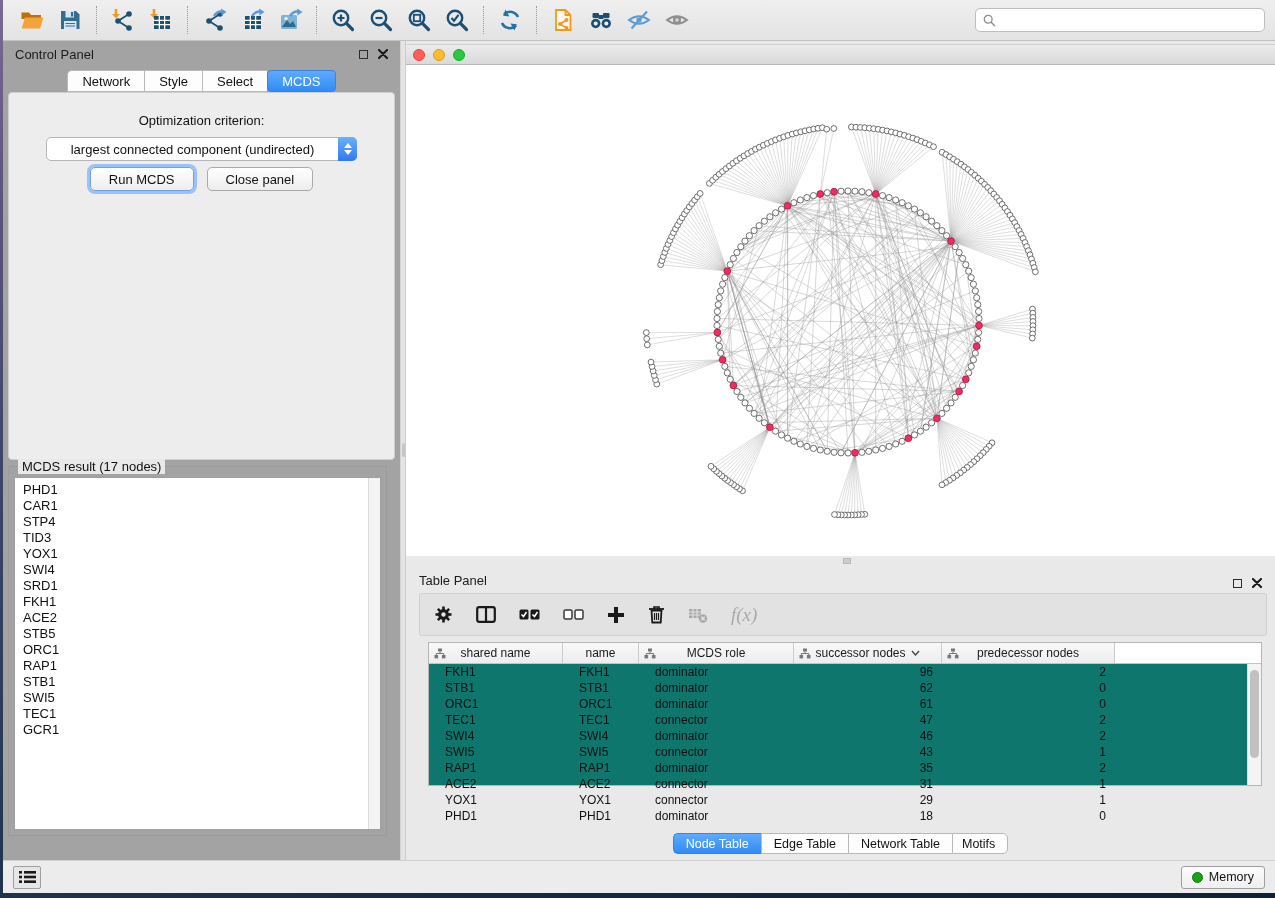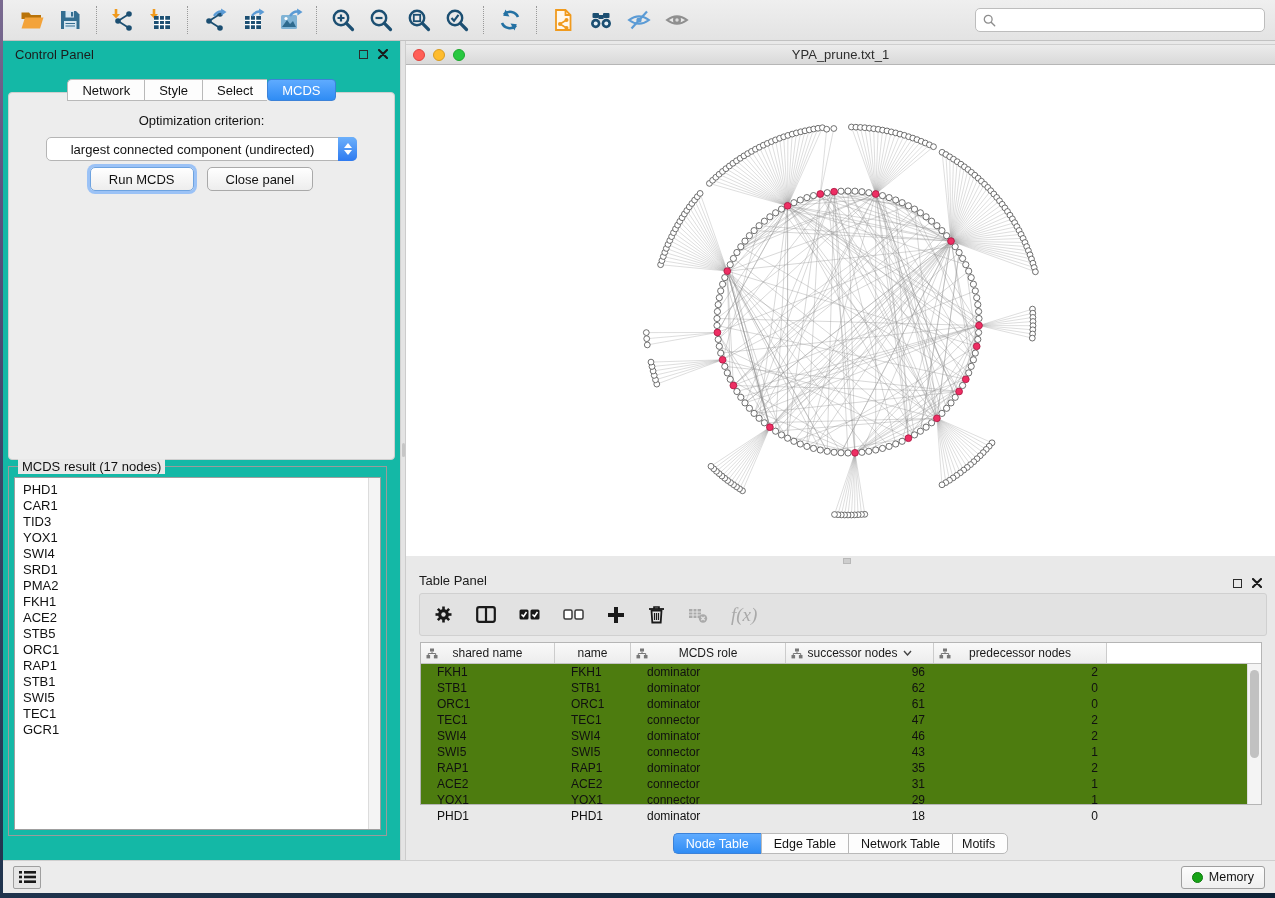--- a/index.html
+++ b/index.html
@@ -15,26 +15,26 @@
     display:flex; align-items:center; padding:0 10px; }
   .tb-btn { width:38px; height:34px; display:flex; align-items:center; justify-content:center; flex:0 0 auto; }
   .tb-btn svg { width:26px; height:26px; }
   .tb-sep { width:1px; height:28px; border-left:1px dotted #9a9a9a; margin:0 7px; flex:0 0 auto; }
   #search-box { margin-left:auto; width:290px; height:24px; background:#fff;
     border:1px solid #bdbdbd; border-radius:5px; display:flex; align-items:center; padding:0 7px; }
   #search-box svg { width:13px; height:13px; flex:0 0 auto; }
   #search-box input { border:none; outline:none; flex:1; height:20px; font-size:12px; background:transparent; margin-left:5px; }
 
   
-  #control-panel { position:absolute; left:0; top:41px; width:397px; bottom:33px; background:#14b8a6; }
+  #control-panel { position:absolute; left:0; top:41px; width:397px; bottom:33px; background:#a3a3a3; }
   #cp-header { height:26px; display:flex; align-items:center; padding:0 12px; }
   #cp-title { font-size:13px; color:#1c1c1c; }
   .win-icons { margin-left:auto; display:flex; align-items:center; gap:10px; }
   .float-icon { width:9px; height:9px; border:1.5px solid #2c2c2c; display:inline-block; }
-  #cp-tabs { display:flex; justify-content:center; position:relative; z-index:2; margin-top:12px; }
+  #cp-tabs { display:flex; justify-content:center; position:relative; z-index:2; margin-top:3px; }
   .cp-tab { height:22px; padding:0 14px; background:#fdfdfd; border:1px solid #b9b9b9; border-right:none;
     font-size:13px; color:#111; display:flex; align-items:center; }
   .cp-tab:first-child { border-radius:5px 0 0 0; }
   .cp-tab:last-child { border-right:1px solid #b9b9b9; border-radius:0 5px 5px 0;}
   .cp-tab.active { background:linear-gradient(#5fabff,#2f8cf4); color:#fff; border-color:#3c82d8; border-radius:4px; }
   #cp-content { position:absolute; left:5px; right:5px; top:51px; height:368px;
     background:#ededed; border:1px solid #cfcfcf; border-radius:4px; }
   #criterion-label { text-align:center; margin-top:20px; font-size:13px; color:#111; }
   #criterion-select { position:absolute; left:37px; right:37px; top:44px; height:24px; background:#fff;
     border:1px solid #b5b5b5; border-radius:5px; display:flex; align-items:center; font-size:13px; color:#111; }
@@ -76,21 +76,21 @@
   
   #table-panel { position:absolute; left:403px; right:0; top:565px; bottom:33px; background:#e9e9e9; }
   #tp-header { height:23px; display:flex; align-items:flex-end; padding:0 13px; }
   #tp-title { font-size:13px; color:#1c1c1c; }
   #tp-toolbar { position:absolute; left:13px; right:8px; top:28px; height:43px; background:#e2e2e2;
     border:1px solid #d0d0d0; border-radius:3px; display:flex; align-items:center; padding:0 14px; gap:23px; }
   .tp-icon { display:flex; align-items:center; justify-content:center; }
   .tp-icon svg { display:block; }
   .fx-label { font-family:"Liberation Serif", serif; font-style:italic; font-size:19px; color:#a9a9a9; }
 
-  #node-table { position:absolute; left:14px; right:13px; top:77px; height:163px; background:#4d7c0f; border:1px solid #b5b5b5; }
+  #node-table { position:absolute; left:22px; right:13px; top:77px; height:144px; background:#0f766e; border:1px solid #b5b5b5; }
   #nt-header { display:flex; height:21px; background:linear-gradient(#f9f9f9,#ededed); border-bottom:1px solid #c3c3c3; }
   .nt-th { position:relative; display:flex; align-items:center; justify-content:center; gap:5px;
     border-right:1px solid #cccccc; font-size:12px; color:#1a1a1a; }
   .nt-th .tree { position:absolute; left:5px; }
   .nt-filler { flex:1; background:#fff; }
   .nt-row { display:flex; height:16px; }
   .nt-cell { font-size:12px; color:#101010; line-height:16px; white-space:nowrap; overflow:hidden; }
   .nt-cell.text { padding-left:16px; text-align:left; }
   .nt-cell.num { text-align:right; padding-right:9px; }
   #nt-scroll { position:absolute; top:21px; right:0; bottom:0; width:14px; background:#f4f4f4; border-left:1px solid #dedede; }
@@ -291,25 +291,25 @@
         <div class="aqua-btn focused">Run MCDS</div>
         <div class="aqua-btn">Close panel</div>
       </div>
     </div>
     <div id="mcds-group">
       <span id="mcds-legend">MCDS result (17 nodes)</span>
       <div id="mcds-list">
         <div id="mcds-items">
             <div class="mcds-item">PHD1</div>
             <div class="mcds-item">CAR1</div>
+            <div class="mcds-item">STP4</div>
             <div class="mcds-item">TID3</div>
             <div class="mcds-item">YOX1</div>
             <div class="mcds-item">SWI4</div>
             <div class="mcds-item">SRD1</div>
-            <div class="mcds-item">PMA2</div>
             <div class="mcds-item">FKH1</div>
             <div class="mcds-item">ACE2</div>
             <div class="mcds-item">STB5</div>
             <div class="mcds-item">ORC1</div>
             <div class="mcds-item">RAP1</div>
             <div class="mcds-item">STB1</div>
             <div class="mcds-item">SWI5</div>
             <div class="mcds-item">TEC1</div>
             <div class="mcds-item">GCR1</div>
           </div>
@@ -323,21 +323,20 @@
     </div>
   <div id="h-splitter">
       <div class="grip"></div>
     </div>
 
   <div id="net-window">
     <div id="net-titlebar">
       <span class="tl red"></span>
       <span class="tl yellow"></span>
       <span class="tl green"></span>
-      <span id="net-title">YPA_prune.txt_1</span>
     </div>
     <div id="net-canvas">
       <svg id="net-svg" width="869" height="491" viewBox="0 0 869 491">
           <path d="M321.3 206.1L435.0 387.8M321.3 206.1L421.2 386.3M321.3 206.1L363.9 362.2M321.3 206.1L375.5 369.9M321.3 206.1L334.8 181.7M321.3 206.1L414.3 385.0M321.3 206.1L502.4 140.8M321.3 206.1L421.2 386.3M321.3 206.1L363.9 362.2M321.3 206.1L483.1 381.4M321.3 206.1L462.8 386.3M321.3 206.1L330.9 187.5M321.3 206.1L508.5 369.9M321.3 206.1L327.4 320.5M321.3 206.1L324.2 314.3M321.3 206.1L549.2 181.7M381.6 140.8L559.8 199.7M381.6 140.8L571.8 274.4M381.6 140.8L525.6 357.8M381.6 140.8L535.9 348.4M381.6 140.8L381.6 373.2M381.6 140.8L535.9 165.6M381.6 140.8L369.6 366.2M381.6 140.8L381.6 373.2M381.6 140.8L508.5 369.9M381.6 140.8L330.9 187.5M381.6 140.8L318.8 212.6M381.6 140.8L311.4 246.5M381.6 140.8L562.7 307.9M381.6 140.8L353.1 353.3M381.6 140.8L573.0 253.5M381.6 140.8L483.1 132.6M381.6 140.8L311.4 267.5M381.6 140.8L421.2 127.7M381.6 140.8L567.4 294.8M381.6 140.8L545.0 176.1M381.6 140.8L311.4 267.5M414.3 129.0L553.1 326.5M414.3 129.0L400.9 381.4M414.3 129.0L381.6 373.2M414.3 129.0L330.9 187.5M414.3 129.0L540.6 170.7M414.3 129.0L334.8 181.7M414.3 129.0L321.3 206.1M414.3 129.0L530.9 353.3M414.3 129.0L455.9 126.7M414.3 129.0L502.4 140.8M428.1 126.7L330.9 187.5M428.1 126.7L449.0 387.8M428.1 126.7L421.2 386.3M428.1 126.7L572.6 267.5M428.1 126.7L442.0 388.0M428.1 126.7L312.2 274.4M428.1 126.7L508.5 144.1M428.1 126.7L339.0 337.9M428.1 126.7L476.5 130.6M428.1 126.7L489.7 379.0M428.1 126.7L348.1 348.4M428.1 126.7L476.5 130.6M469.7 129.0L502.4 373.2M469.7 129.0L469.7 385.0M469.7 129.0L549.2 332.3M469.7 129.0L476.5 130.6M469.7 129.0L312.2 274.4M469.7 129.0L508.5 369.9M469.7 129.0L311.0 253.5M469.7 129.0L567.4 294.8M469.7 129.0L400.9 381.4M469.7 129.0L549.2 332.3M469.7 129.0L330.9 187.5M469.7 129.0L549.2 181.7M469.7 129.0L525.6 156.2M469.7 129.0L348.1 348.4M469.7 129.0L353.1 353.3M469.7 129.0L530.9 160.7M469.7 129.0L540.6 343.3M469.7 129.0L535.9 348.4M469.7 129.0L387.9 137.7M469.7 129.0L334.8 181.7M545.0 176.1L348.1 348.4M545.0 176.1L514.4 366.2M545.0 176.1L375.5 144.1M545.0 176.1L375.5 369.9M545.0 176.1L496.1 376.3M545.0 176.1L565.2 301.4M545.0 176.1L435.0 387.8M545.0 176.1L449.0 126.2M545.0 176.1L348.1 165.6M545.0 176.1L567.4 294.8M545.0 176.1L514.4 366.2M545.0 176.1L530.9 160.7M545.0 176.1L502.4 140.8M545.0 176.1L311.4 267.5M545.0 176.1L407.5 383.4M545.0 176.1L435.0 387.8M545.0 176.1L520.1 151.8M545.0 176.1L394.3 379.0M545.0 176.1L353.1 353.3M545.0 176.1L353.1 160.7M545.0 176.1L407.5 130.6M545.0 176.1L369.6 366.2M545.0 176.1L363.9 362.2M545.0 176.1L387.9 376.3M545.0 176.1L455.9 387.3M545.0 176.1L514.4 147.8M545.0 176.1L339.0 337.9M545.0 176.1L339.0 337.9M545.0 176.1L435.0 126.2M545.0 176.1L316.6 294.8M545.0 176.1L535.9 165.6M545.0 176.1L540.6 170.7M573.0 260.5L339.0 337.9M573.0 260.5L414.3 129.0M573.0 260.5L553.1 326.5M573.0 260.5L381.6 140.8M573.0 260.5L535.9 348.4M573.0 260.5L311.0 253.5M573.0 260.5L334.8 332.3M573.0 260.5L496.1 137.7M573.0 260.5L570.7 281.3M573.0 260.5L330.9 326.5M573.0 260.5L449.0 387.8M573.0 260.5L348.1 348.4M573.0 260.5L570.7 232.7M573.0 260.5L314.7 288.1M573.0 260.5L562.7 307.9M570.7 281.3L508.5 144.1M570.7 281.3L400.9 381.4M570.7 281.3L535.9 348.4M570.7 281.3L559.8 199.7M570.7 281.3L321.3 206.1M570.7 281.3L387.9 137.7M559.8 314.3L311.0 260.5M559.8 314.3L442.0 126.0M559.8 314.3L496.1 376.3M559.8 314.3L334.8 181.7M559.8 314.3L387.9 376.3M553.1 326.5L318.8 301.4M553.1 326.5L348.1 348.4M553.1 326.5L442.0 126.0M553.1 326.5L449.0 387.8M530.9 353.3L455.9 387.3M530.9 353.3L553.1 187.5M530.9 353.3L318.8 212.6M530.9 353.3L489.7 135.0M530.9 353.3L508.5 144.1M530.9 353.3L435.0 126.2M530.9 353.3L358.4 357.8M530.9 353.3L316.6 294.8M530.9 353.3L327.4 193.5M530.9 353.3L375.5 144.1M530.9 353.3L421.2 127.7M530.9 353.3L476.5 130.6M530.9 353.3L553.1 187.5M530.9 353.3L369.6 366.2M502.4 373.2L525.6 357.8M502.4 373.2L508.5 369.9M502.4 373.2L421.2 386.3M502.4 373.2L476.5 130.6M502.4 373.2L489.7 135.0M502.4 373.2L476.5 383.4M502.4 373.2L572.6 267.5M502.4 373.2L508.5 369.9M502.4 373.2L313.3 281.3M502.4 373.2L514.4 366.2M449.0 387.8L556.6 320.5M449.0 387.8L375.5 369.9M449.0 387.8L540.6 343.3M449.0 387.8L421.2 127.7M449.0 387.8L567.4 294.8M449.0 387.8L489.7 379.0M449.0 387.8L572.6 246.5M449.0 387.8L324.2 314.3M449.0 387.8L562.7 307.9M449.0 387.8L394.3 379.0M449.0 387.8L343.4 343.3M449.0 387.8L442.0 126.0M363.9 362.2L535.9 165.6M363.9 362.2L553.1 187.5M363.9 362.2L321.3 206.1M363.9 362.2L540.6 170.7M363.9 362.2L321.3 206.1M363.9 362.2L562.7 206.1M363.9 362.2L348.1 348.4M363.9 362.2L324.2 199.7M363.9 362.2L311.4 267.5M363.9 362.2L318.8 212.6M327.4 320.5L514.4 147.8M327.4 320.5L508.5 144.1M327.4 320.5L311.4 267.5M327.4 320.5L569.3 225.9M327.4 320.5L525.6 156.2M327.4 320.5L553.1 326.5M316.6 294.8L514.4 147.8M316.6 294.8L353.1 160.7M316.6 294.8L343.4 343.3M316.6 294.8L313.3 281.3M311.4 267.5L381.6 373.2M311.4 267.5L311.0 253.5M311.4 267.5L316.6 294.8" stroke="#8f8f8f" stroke-width="0.7" opacity="0.5" fill="none"></path>
           <path d="M321.3 206.1L254.6 199.7M321.3 206.1L255.9 195.6M321.3 206.1L257.3 191.5M321.3 206.1L258.8 187.4M321.3 206.1L260.3 183.4M321.3 206.1L262.0 179.4M321.3 206.1L263.8 175.5M321.3 206.1L265.6 171.6M321.3 206.1L267.5 167.7M321.3 206.1L269.5 163.9M321.3 206.1L271.6 160.1M321.3 206.1L273.8 156.4M321.3 206.1L276.1 152.7M321.3 206.1L278.4 149.0M321.3 206.1L280.8 145.5M321.3 206.1L283.3 141.9M321.3 206.1L285.9 138.5M321.3 206.1L288.6 135.1M321.3 206.1L291.3 131.7M321.3 206.1L294.1 128.4M381.6 140.8L303.4 118.4M381.6 140.8L306.6 115.3M381.6 140.8L309.8 112.3M381.6 140.8L313.1 109.3M381.6 140.8L316.5 106.5M381.6 140.8L319.9 103.7M381.6 140.8L323.4 101.0M381.6 140.8L326.9 98.3M381.6 140.8L330.5 95.8M381.6 140.8L334.2 93.3M381.6 140.8L337.9 90.9M381.6 140.8L341.7 88.6M381.6 140.8L345.5 86.4M381.6 140.8L349.4 84.2M381.6 140.8L353.3 82.2M381.6 140.8L357.3 80.2M381.6 140.8L361.3 78.4M381.6 140.8L365.4 76.6M381.6 140.8L369.5 74.9M381.6 140.8L373.6 73.3M381.6 140.8L377.7 71.8M381.6 140.8L381.9 70.4M381.6 140.8L386.2 69.1M381.6 140.8L390.4 67.9M381.6 140.8L394.7 66.8M381.6 140.8L399.0 65.8M381.6 140.8L403.3 64.9M381.6 140.8L407.7 64.0M381.6 140.8L412.0 63.3M381.6 140.8L416.4 62.7M414.3 129.0L420.7 64.2M414.3 129.0L427.8 63.5M469.7 129.0L445.4 62.0M469.7 129.0L449.9 62.2M469.7 129.0L454.4 62.4M469.7 129.0L458.8 62.7M469.7 129.0L463.3 63.2M469.7 129.0L467.7 63.7M469.7 129.0L472.2 64.3M469.7 129.0L476.6 65.1M469.7 129.0L481.0 65.9M469.7 129.0L485.3 66.9M469.7 129.0L489.7 67.9M469.7 129.0L494.0 69.1M469.7 129.0L498.3 70.3M469.7 129.0L502.6 71.7M469.7 129.0L506.8 73.1M469.7 129.0L511.0 74.6M469.7 129.0L515.2 76.3M469.7 129.0L519.3 78.0M469.7 129.0L523.4 79.8M469.7 129.0L527.5 81.7M545.0 176.1L536.1 87.3M545.0 176.1L539.9 89.5M545.0 176.1L543.7 91.8M545.0 176.1L547.5 94.2M545.0 176.1L551.2 96.7M545.0 176.1L554.9 99.2M545.0 176.1L558.4 101.8M545.0 176.1L562.0 104.5M545.0 176.1L565.4 107.3M545.0 176.1L568.8 110.2M545.0 176.1L572.2 113.2M545.0 176.1L575.4 116.2M545.0 176.1L578.6 119.3M545.0 176.1L581.8 122.4M545.0 176.1L584.8 125.7M545.0 176.1L587.8 129.0M545.0 176.1L590.7 132.4M545.0 176.1L593.5 135.8M545.0 176.1L596.2 139.3M545.0 176.1L598.9 142.9M545.0 176.1L601.5 146.5M545.0 176.1L604.0 150.2M545.0 176.1L606.4 153.9M545.0 176.1L608.7 157.7M545.0 176.1L610.9 161.6M545.0 176.1L613.1 165.5M545.0 176.1L615.1 169.4M545.0 176.1L617.1 173.4M545.0 176.1L619.0 177.5M545.0 176.1L620.7 181.6M545.0 176.1L622.4 185.7M545.0 176.1L624.0 189.8M545.0 176.1L625.5 194.0M545.0 176.1L626.9 198.2M545.0 176.1L628.2 202.5M545.0 176.1L629.4 206.8M573.0 260.5L626.5 244.1M573.0 260.5L626.8 248.2M573.0 260.5L626.9 252.4M573.0 260.5L627.0 256.5M573.0 260.5L627.0 260.7M573.0 260.5L626.8 264.8M573.0 260.5L626.6 269.0M573.0 260.5L626.3 273.1M530.9 353.3L586.0 377.8M530.9 353.3L583.2 381.2M530.9 353.3L580.2 384.4M530.9 353.3L577.2 387.6M530.9 353.3L574.2 390.7M530.9 353.3L571.0 393.7M530.9 353.3L567.8 396.7M530.9 353.3L564.5 399.6M530.9 353.3L561.2 402.4M530.9 353.3L557.7 405.1M530.9 353.3L554.3 407.8M530.9 353.3L550.7 410.4M530.9 353.3L547.1 412.9M530.9 353.3L543.5 415.3M530.9 353.3L539.8 417.6M530.9 353.3L536.0 419.8M449.0 387.8L458.8 449.3M449.0 387.8L455.5 449.5M449.0 387.8L452.1 449.7M449.0 387.8L448.7 449.9M449.0 387.8L445.4 450.0M449.0 387.8L442.0 450.0M449.0 387.8L438.6 450.0M449.0 387.8L435.3 449.9M449.0 387.8L431.9 449.7M449.0 387.8L428.5 449.5M363.9 362.2L336.5 425.8M363.9 362.2L333.5 423.8M363.9 362.2L330.5 421.8M363.9 362.2L327.5 419.7M363.9 362.2L324.5 417.6M363.9 362.2L321.6 415.5M363.9 362.2L318.7 413.2M363.9 362.2L315.9 411.0M363.9 362.2L313.1 408.6M363.9 362.2L310.4 406.3M363.9 362.2L307.7 403.8M363.9 362.2L305.0 401.3M316.6 294.8L250.8 319.1M316.6 294.8L249.5 314.8M316.6 294.8L248.2 310.4M316.6 294.8L247.1 306.0M316.6 294.8L246.0 301.5M316.6 294.8L245.0 297.1M311.4 267.5L241.3 279.9M311.4 267.5L240.7 273.7M311.4 267.5L240.3 267.6" stroke="#8f8f8f" stroke-width="0.6" opacity="0.5" fill="none"></path>
           <g>
             <circle cx="254.6" cy="199.7" r="2.9" fill="#ffffff" stroke="#4d4d4d" stroke-width="0.8"></circle>
             <circle cx="255.9" cy="195.6" r="2.9" fill="#ffffff" stroke="#4d4d4d" stroke-width="0.8"></circle>
             <circle cx="257.3" cy="191.5" r="2.9" fill="#ffffff" stroke="#4d4d4d" stroke-width="0.8"></circle>
             <circle cx="258.8" cy="187.4" r="2.9" fill="#ffffff" stroke="#4d4d4d" stroke-width="0.8"></circle>

